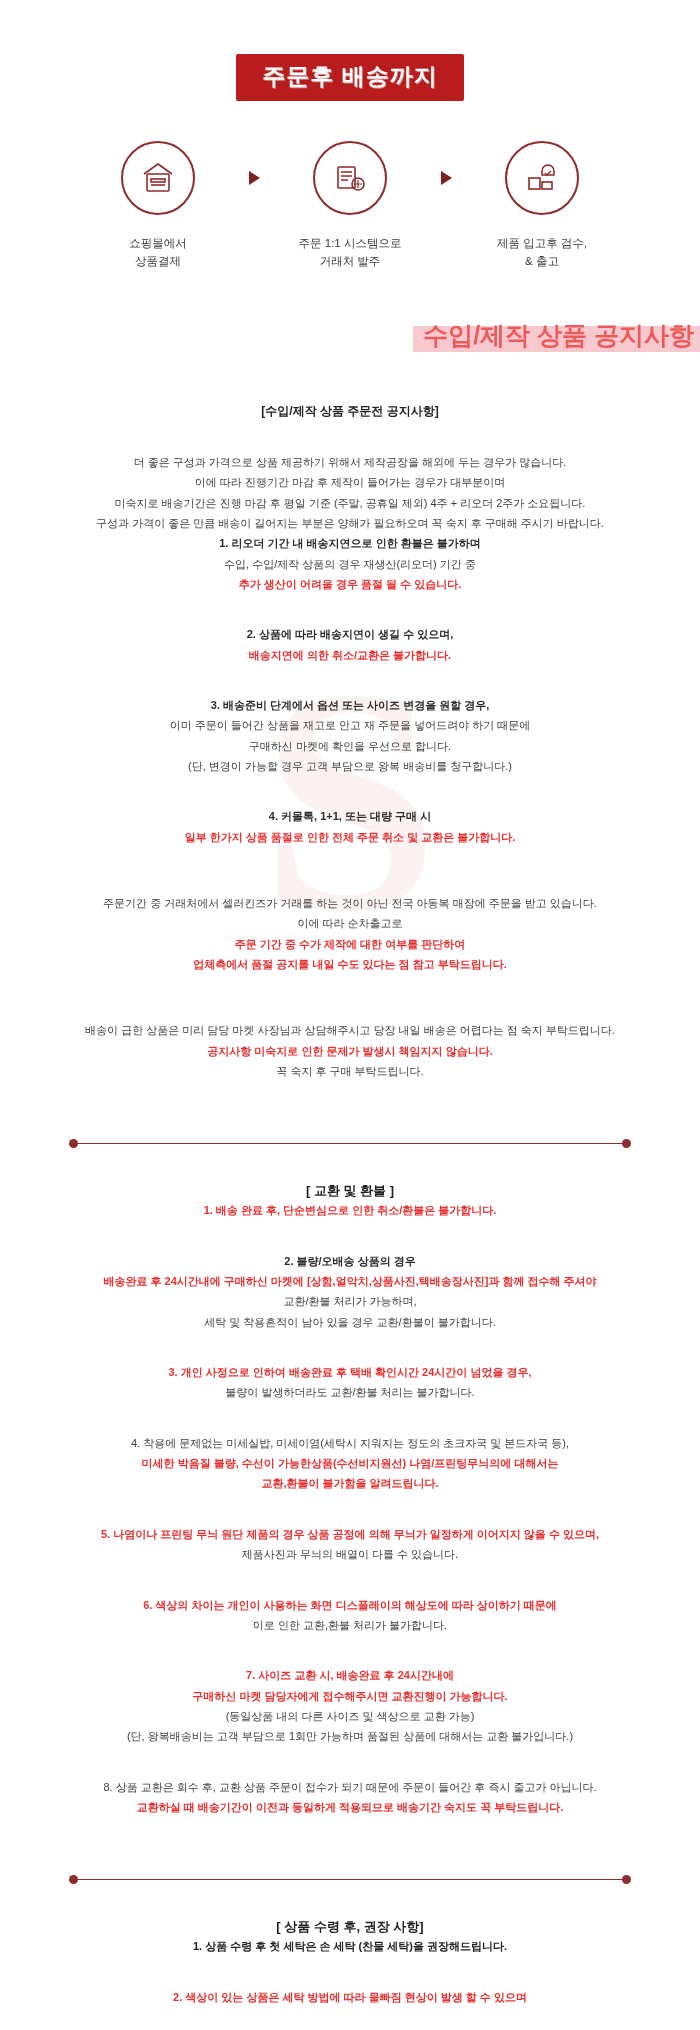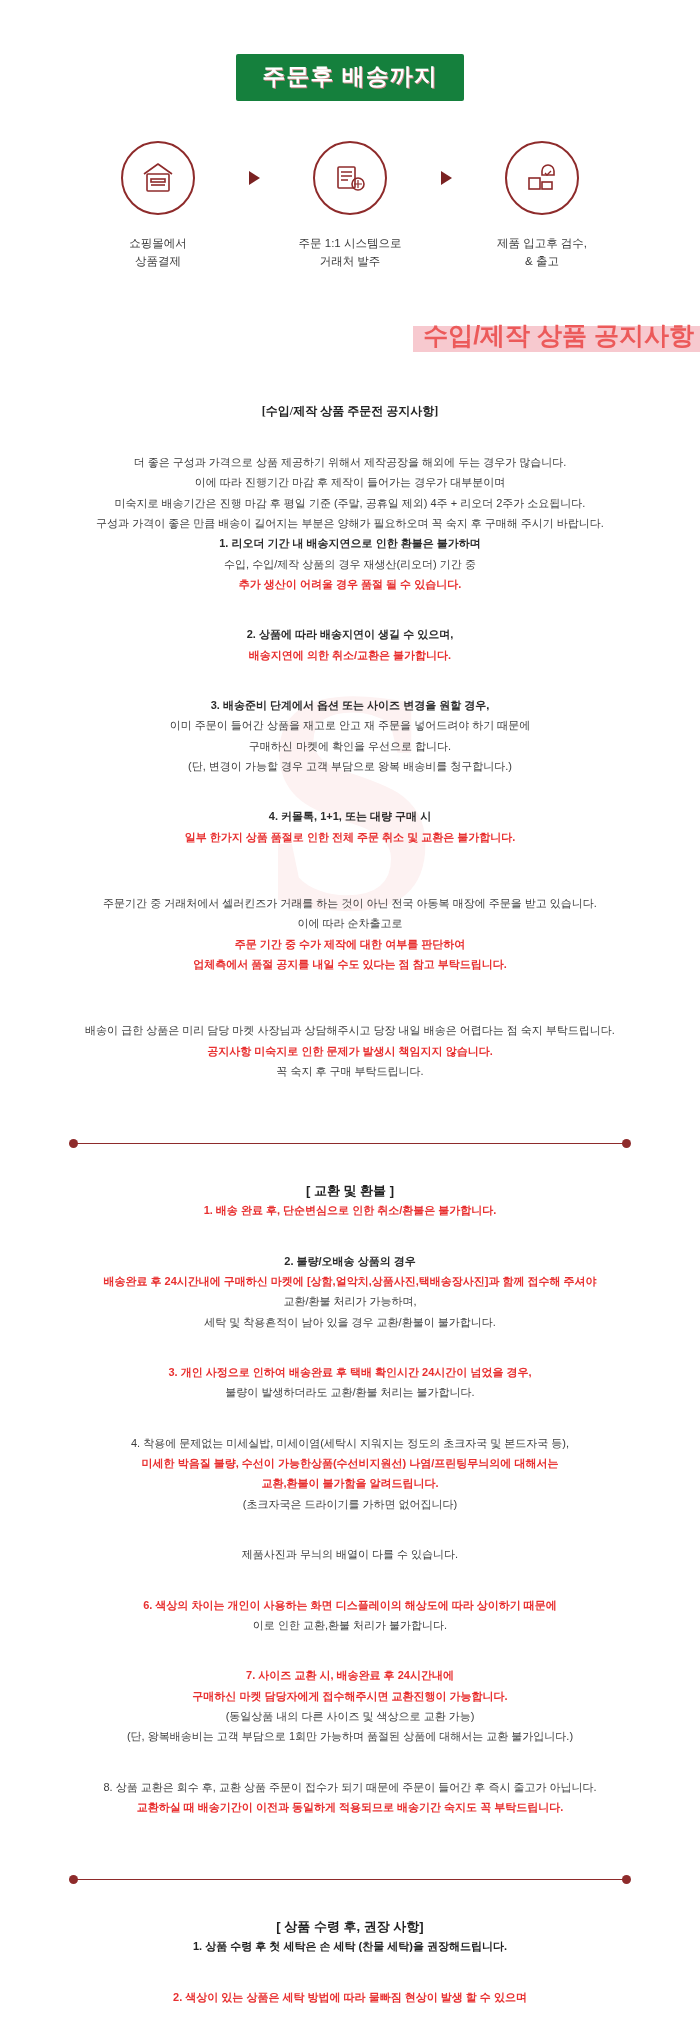--- a/index.html
+++ b/index.html
@@ -39,21 +39,21 @@
 
   .content { position: relative; z-index: 2; }
 
   
   .banner-wrap {
     text-align: center;
     margin-top: 14px;
   }
   .banner {
     display: inline-block;
-    background: #15803d;
+    background: #b91c1c;
     padding: 7px 26px 9px;
     border-radius: 2px;
   }
   .banner-text {
     font-size: 23px;
     font-weight: bold;
     color: #ffffff;
     letter-spacing: 1px;
     text-shadow: 1px 1px 0 #c98686;
   }
@@ -135,21 +135,20 @@
     color: #3c3c3c;
   }
   .block.gap-xl { margin-top: 46px; }
   .block.gap-lg { }
   .block.gap-md { margin-top: 30px; }
 
   .hd {
     font-weight: bold;
     color: #222222;
     font-size: 12px;
-    font-family: Liberation Serif, serif;
   }
   .redline { color: #e83030; font-weight: bold; }
   .bold { font-weight: bold; color: #222; }
   .li-title { font-weight: bold; color: #2b2b2b; }
   .p { margin: 0; }
 
   
   .divider {
     width: 560px;
     margin: 34px auto;
@@ -320,24 +319,24 @@
 
     <div class="block gap-md">
       <p class="p redline">3. 개인 사정으로 인하여 배송완료 후 택배 확인시간 24시간이 넘었을 경우,</p>
       <p class="p">불량이 발생하더라도 교환/환불 처리는 불가합니다.</p>
     </div>
 
     <div class="block gap-md">
       <p class="p">4. 착용에 문제없는 미세실밥, 미세이염(세탁시 지워지는 정도의 초크자국 및 본드자국 등),</p>
       <p class="p redline">미세한 박음질 불량, 수선이 가능한상품(수선비지원선) 나염/프린팅무늬의에 대해서는</p>
       <p class="p redline">교환,환불이 불가함을 알려드립니다.</p>
-      <p class="p">(초크자국은 드라이기를 가하면 없어집니다)</p>
-    </div>
-
-    <div class="block gap-md">
+    </div>
+
+    <div class="block gap-md">
+      <p class="p redline">5. 나염이나 프린팅 무늬 원단 제품의 경우 상품 공정에 의해 무늬가 일정하게 이어지지 않을 수 있으며,</p>
       <p class="p">제품사진과 무늬의 배열이 다를 수 있습니다.</p>
     </div>
 
     <div class="block gap-md">
       <p class="p redline">6. 색상의 차이는 개인이 사용하는 화면 디스플레이의 해상도에 따라 상이하기 때문에</p>
       <p class="p">이로 인한 교환,환불 처리가 불가합니다.</p>
     </div>
 
     <div class="block gap-md">
       <p class="p redline">7. 사이즈 교환 시, 배송완료 후 24시간내에</p>

